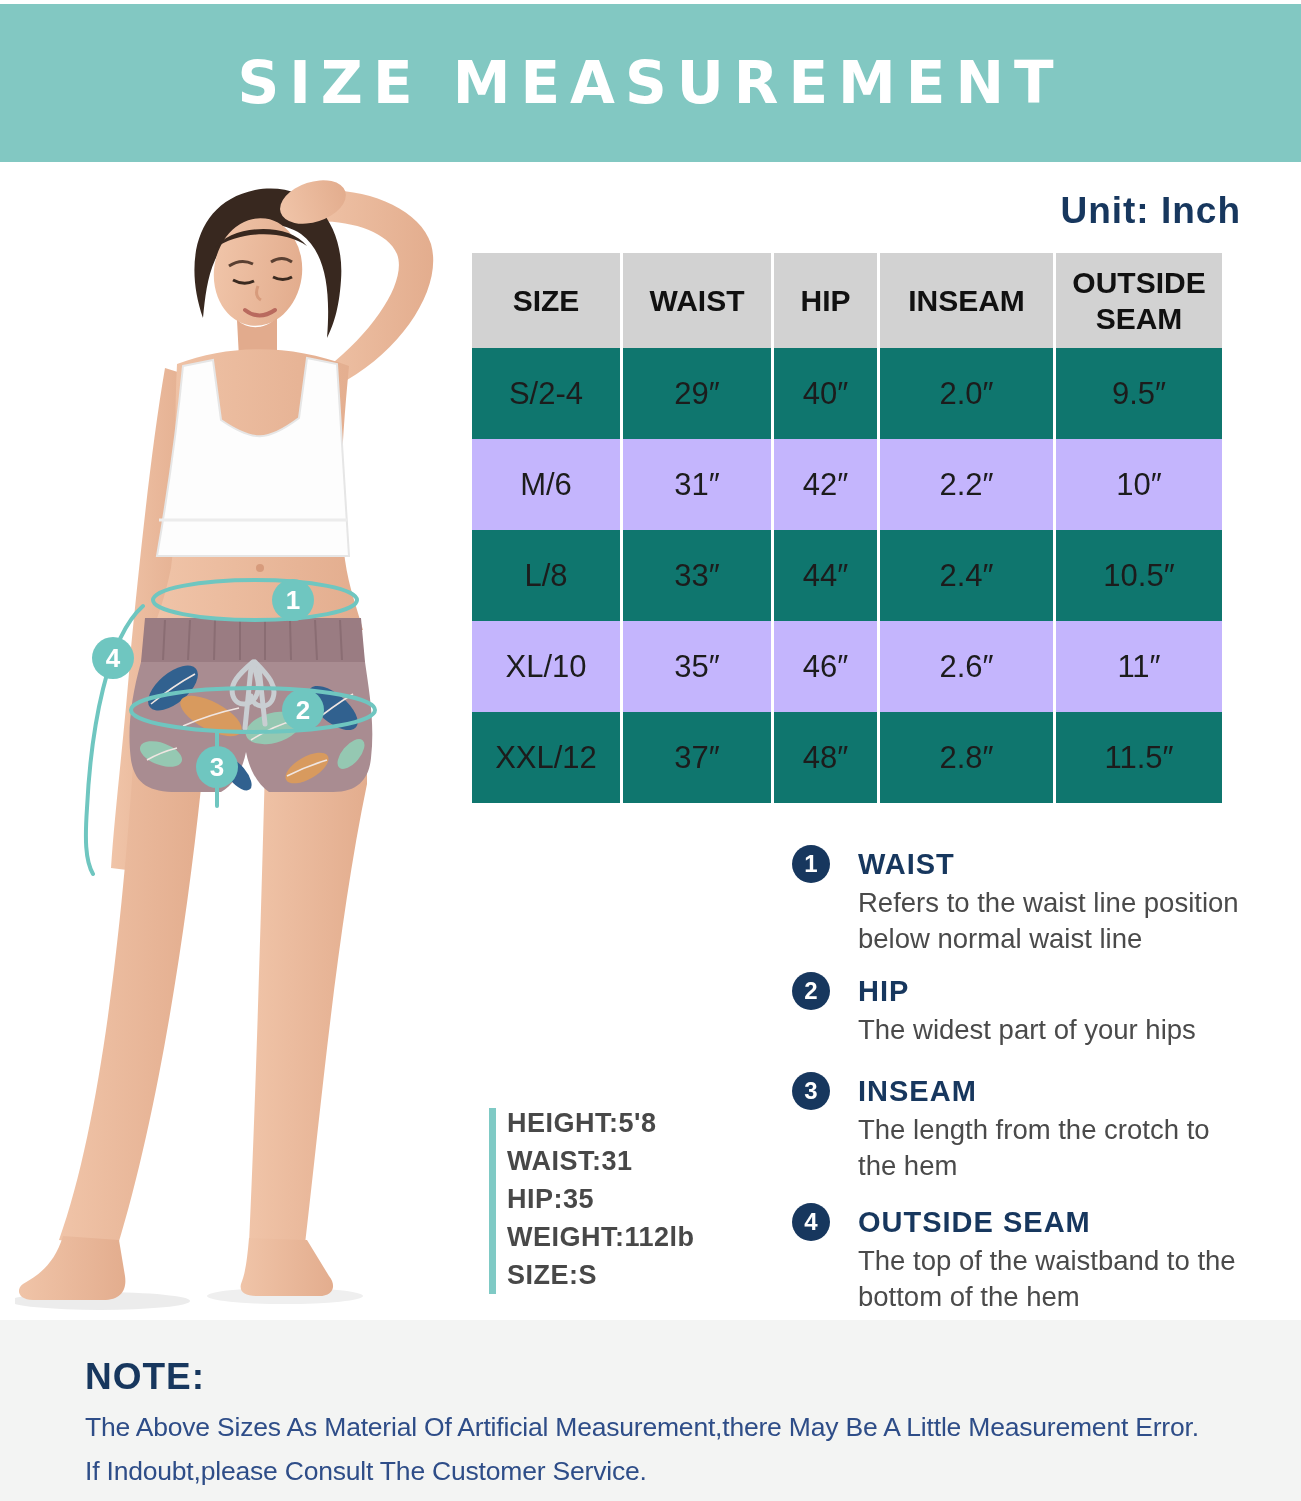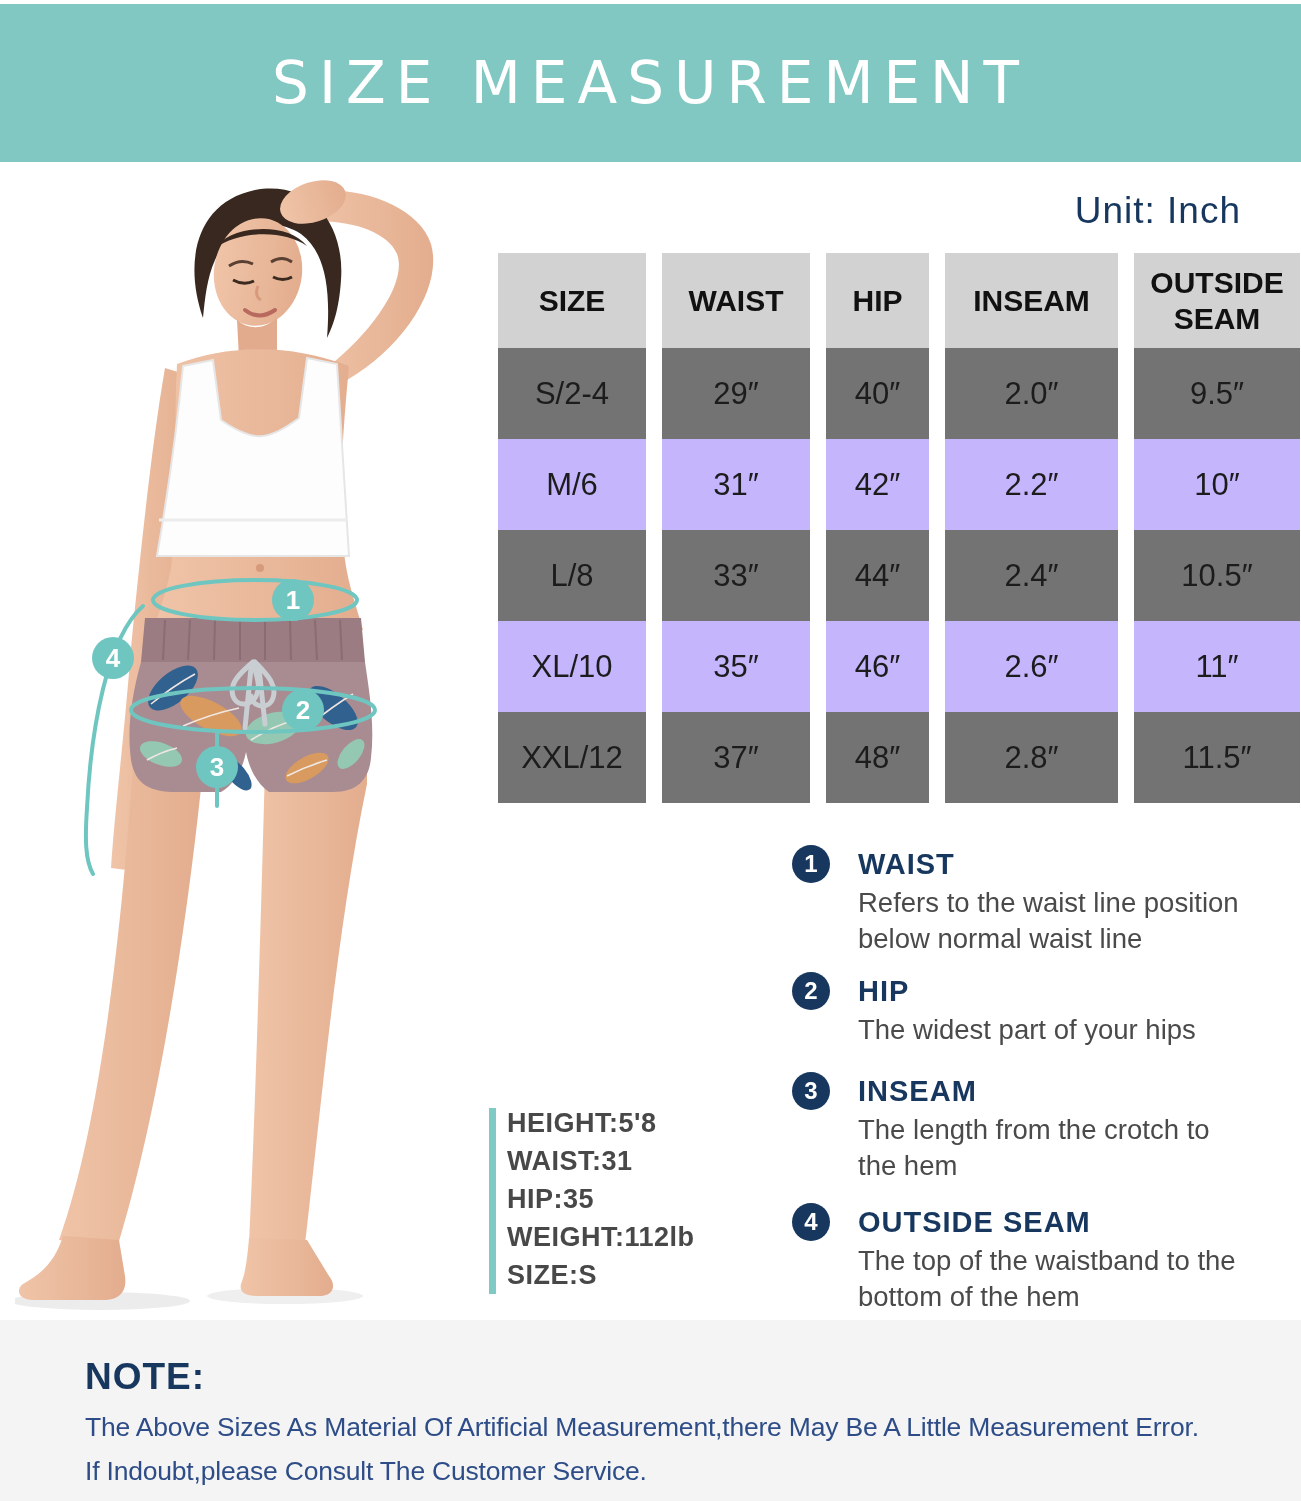--- a/index.html
+++ b/index.html
@@ -7,36 +7,36 @@
     position:relative; width:1301px; height:1501px; background:#fff;
     font-family:"Liberation Sans", sans-serif; overflow:hidden;
   }
   
   .banner{
     position:absolute; left:0; top:4px; width:100%; height:158px;
     background:#82c8c2; display:flex; align-items:center; justify-content:center;
   }
   .banner h1{
     margin:0; color:#ffffff; font-family:"DejaVu Sans", sans-serif;
-    font-weight:400; font-size:58px; letter-spacing:10px; white-space:nowrap;
+    font-weight:700; font-size:58px; letter-spacing:10px; white-space:nowrap;
   }
   
   .unit-label{
     position:absolute; right:60px; top:190px; color:#17375e;
-    font-size:37px; font-weight:normal; letter-spacing:1px;
+    font-size:37px; font-weight:bold; letter-spacing:1px;
   }
   
   .size-table{
-    position:absolute; left:498px; top:253px; width:750px;
+    position:absolute; left:472px; top:253px; width:750px;
     display:grid; grid-template-columns:148px 148px 103px 173px 166px;
-    grid-auto-rows:91px; column-gap:16px; grid-template-rows:95px;
+    grid-auto-rows:91px; column-gap:3px; grid-template-rows:95px;
   }
   .size-table .cell{
     display:flex; align-items:center; justify-content:center; text-align:center;
-    font-size:31px; color:#1c1c1c; background:#737373;
+    font-size:31px; color:#1c1c1c; background:#0f766e;
   }
   .size-table .head{
     background:#d2d2d2; font-weight:600; font-size:30px; color:#111;
     line-height:36px;
   }
   .size-table .alt{ background:#c4b5fd; }
   
   .model-figure{ position:absolute; left:15px; top:168px; width:460px; height:1145px; }
   .marker{
     position:absolute; width:42px; height:42px; border-radius:50%;

